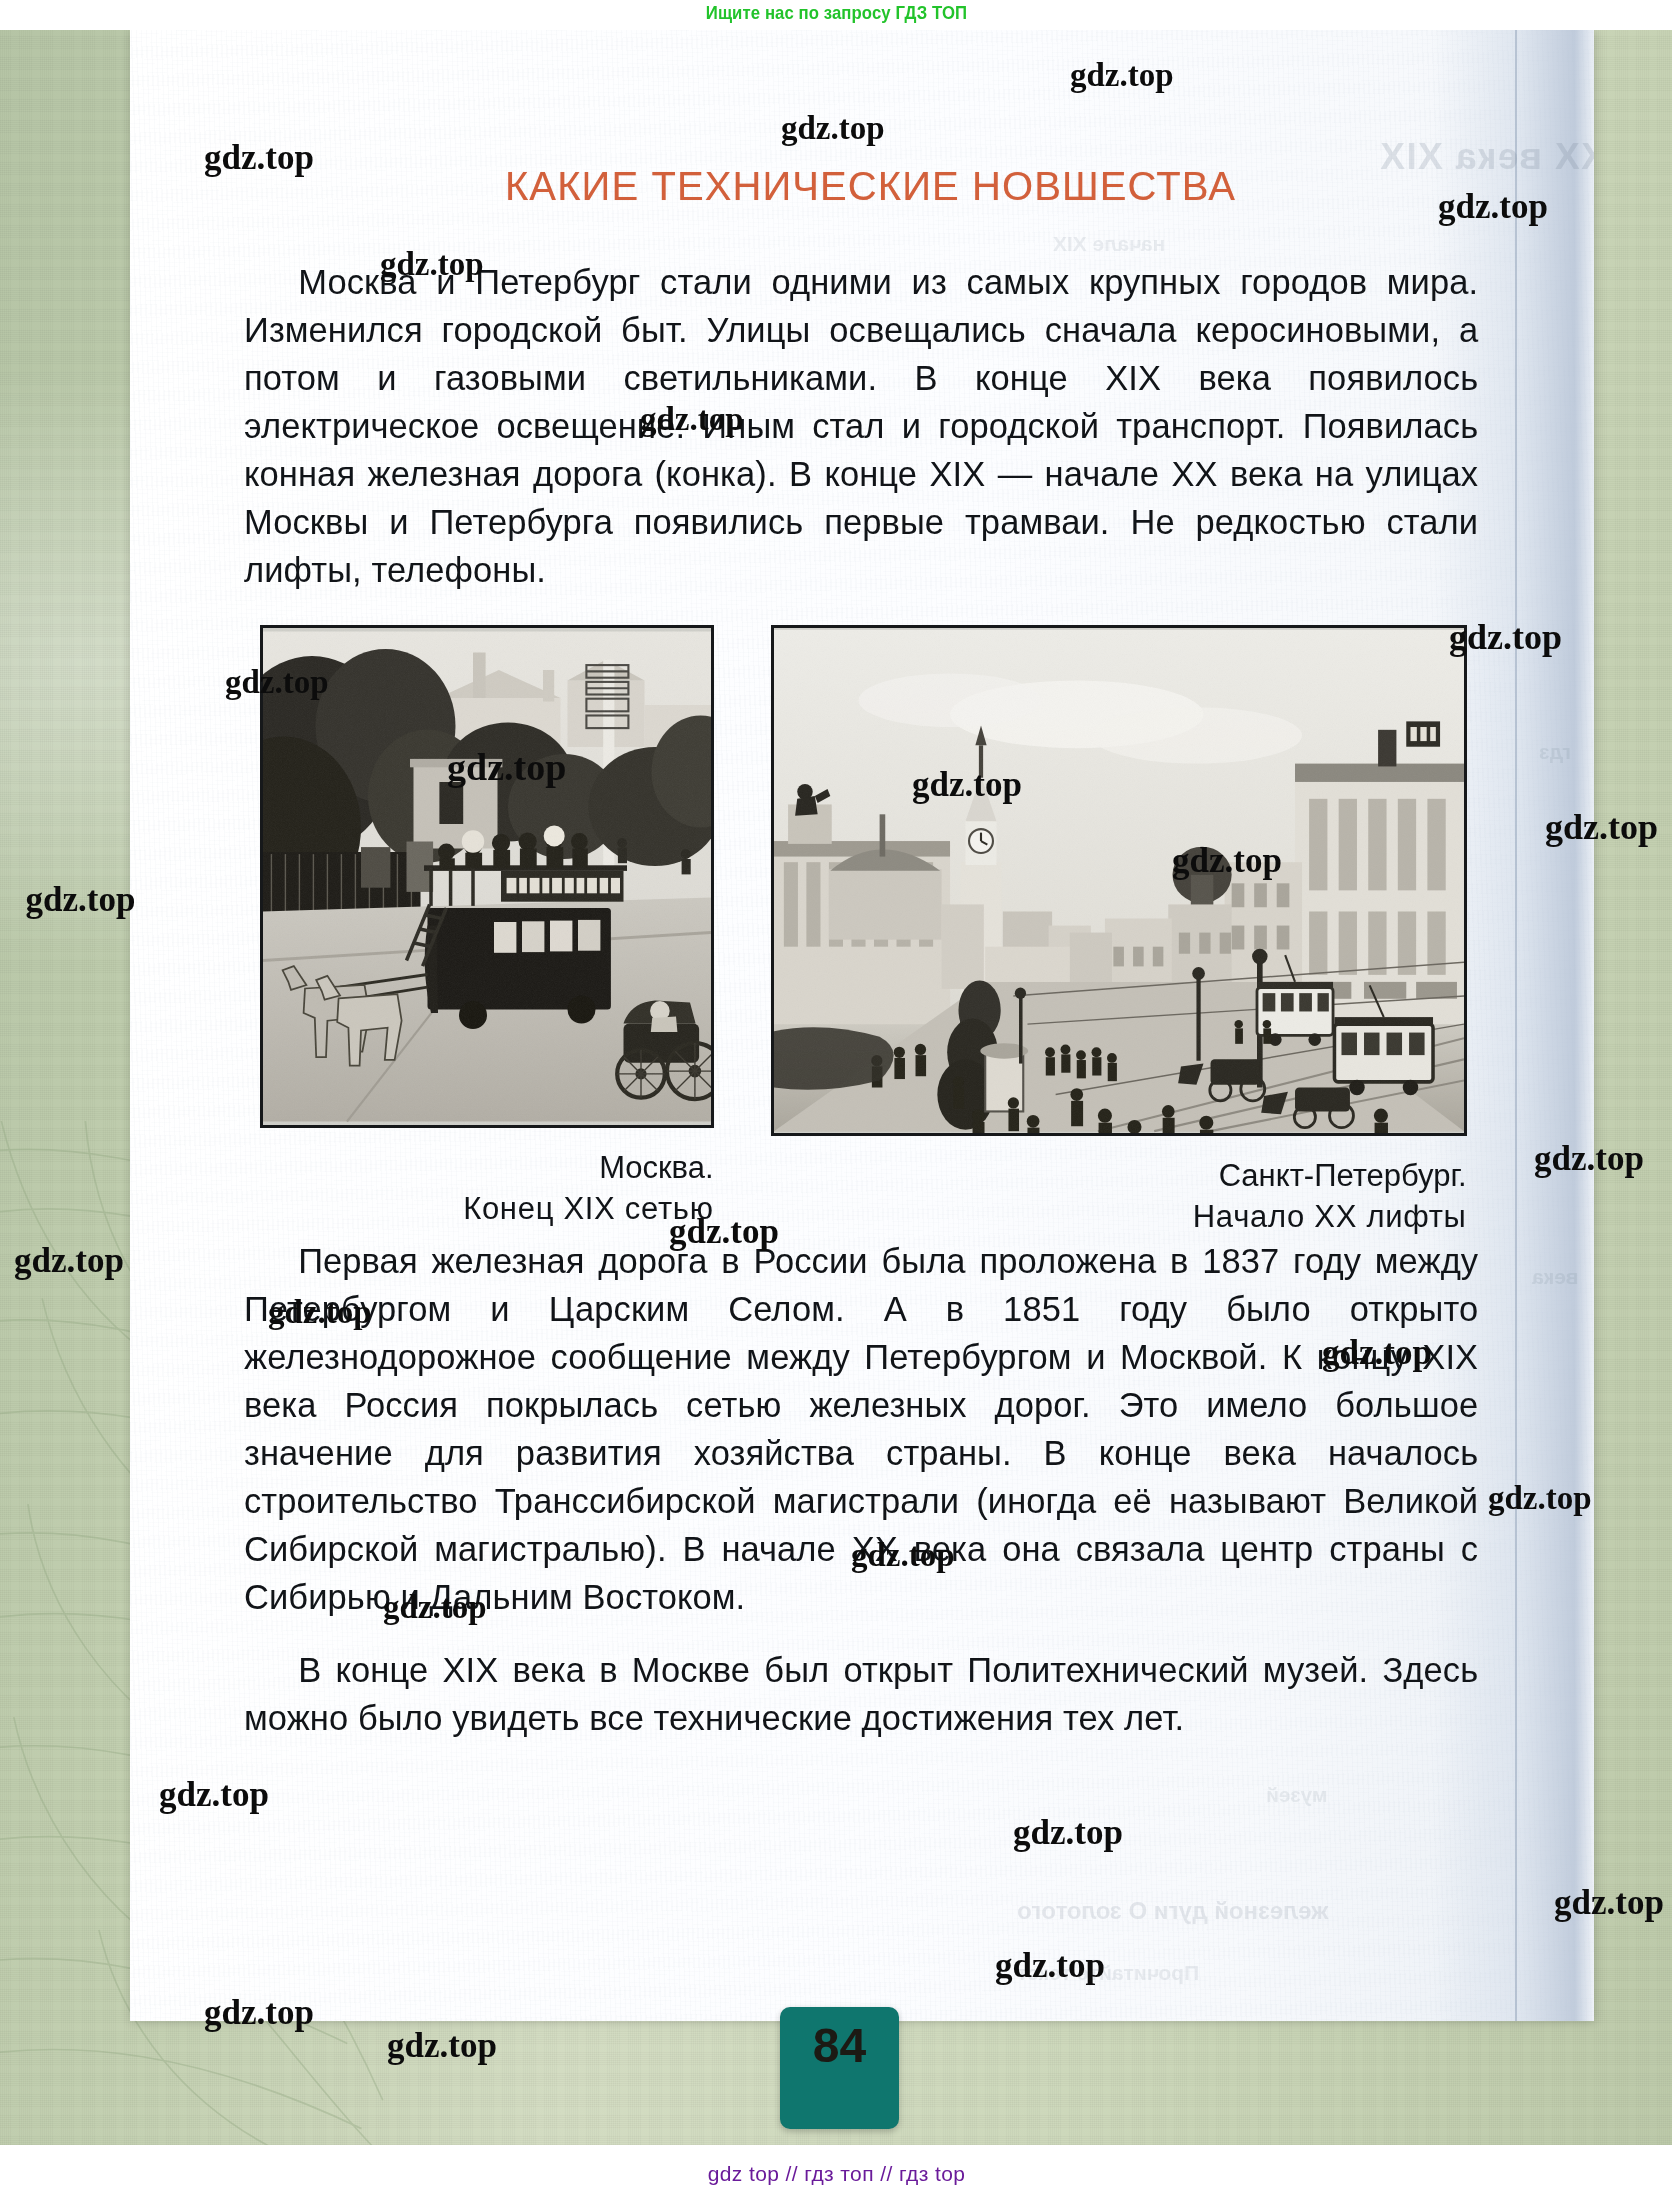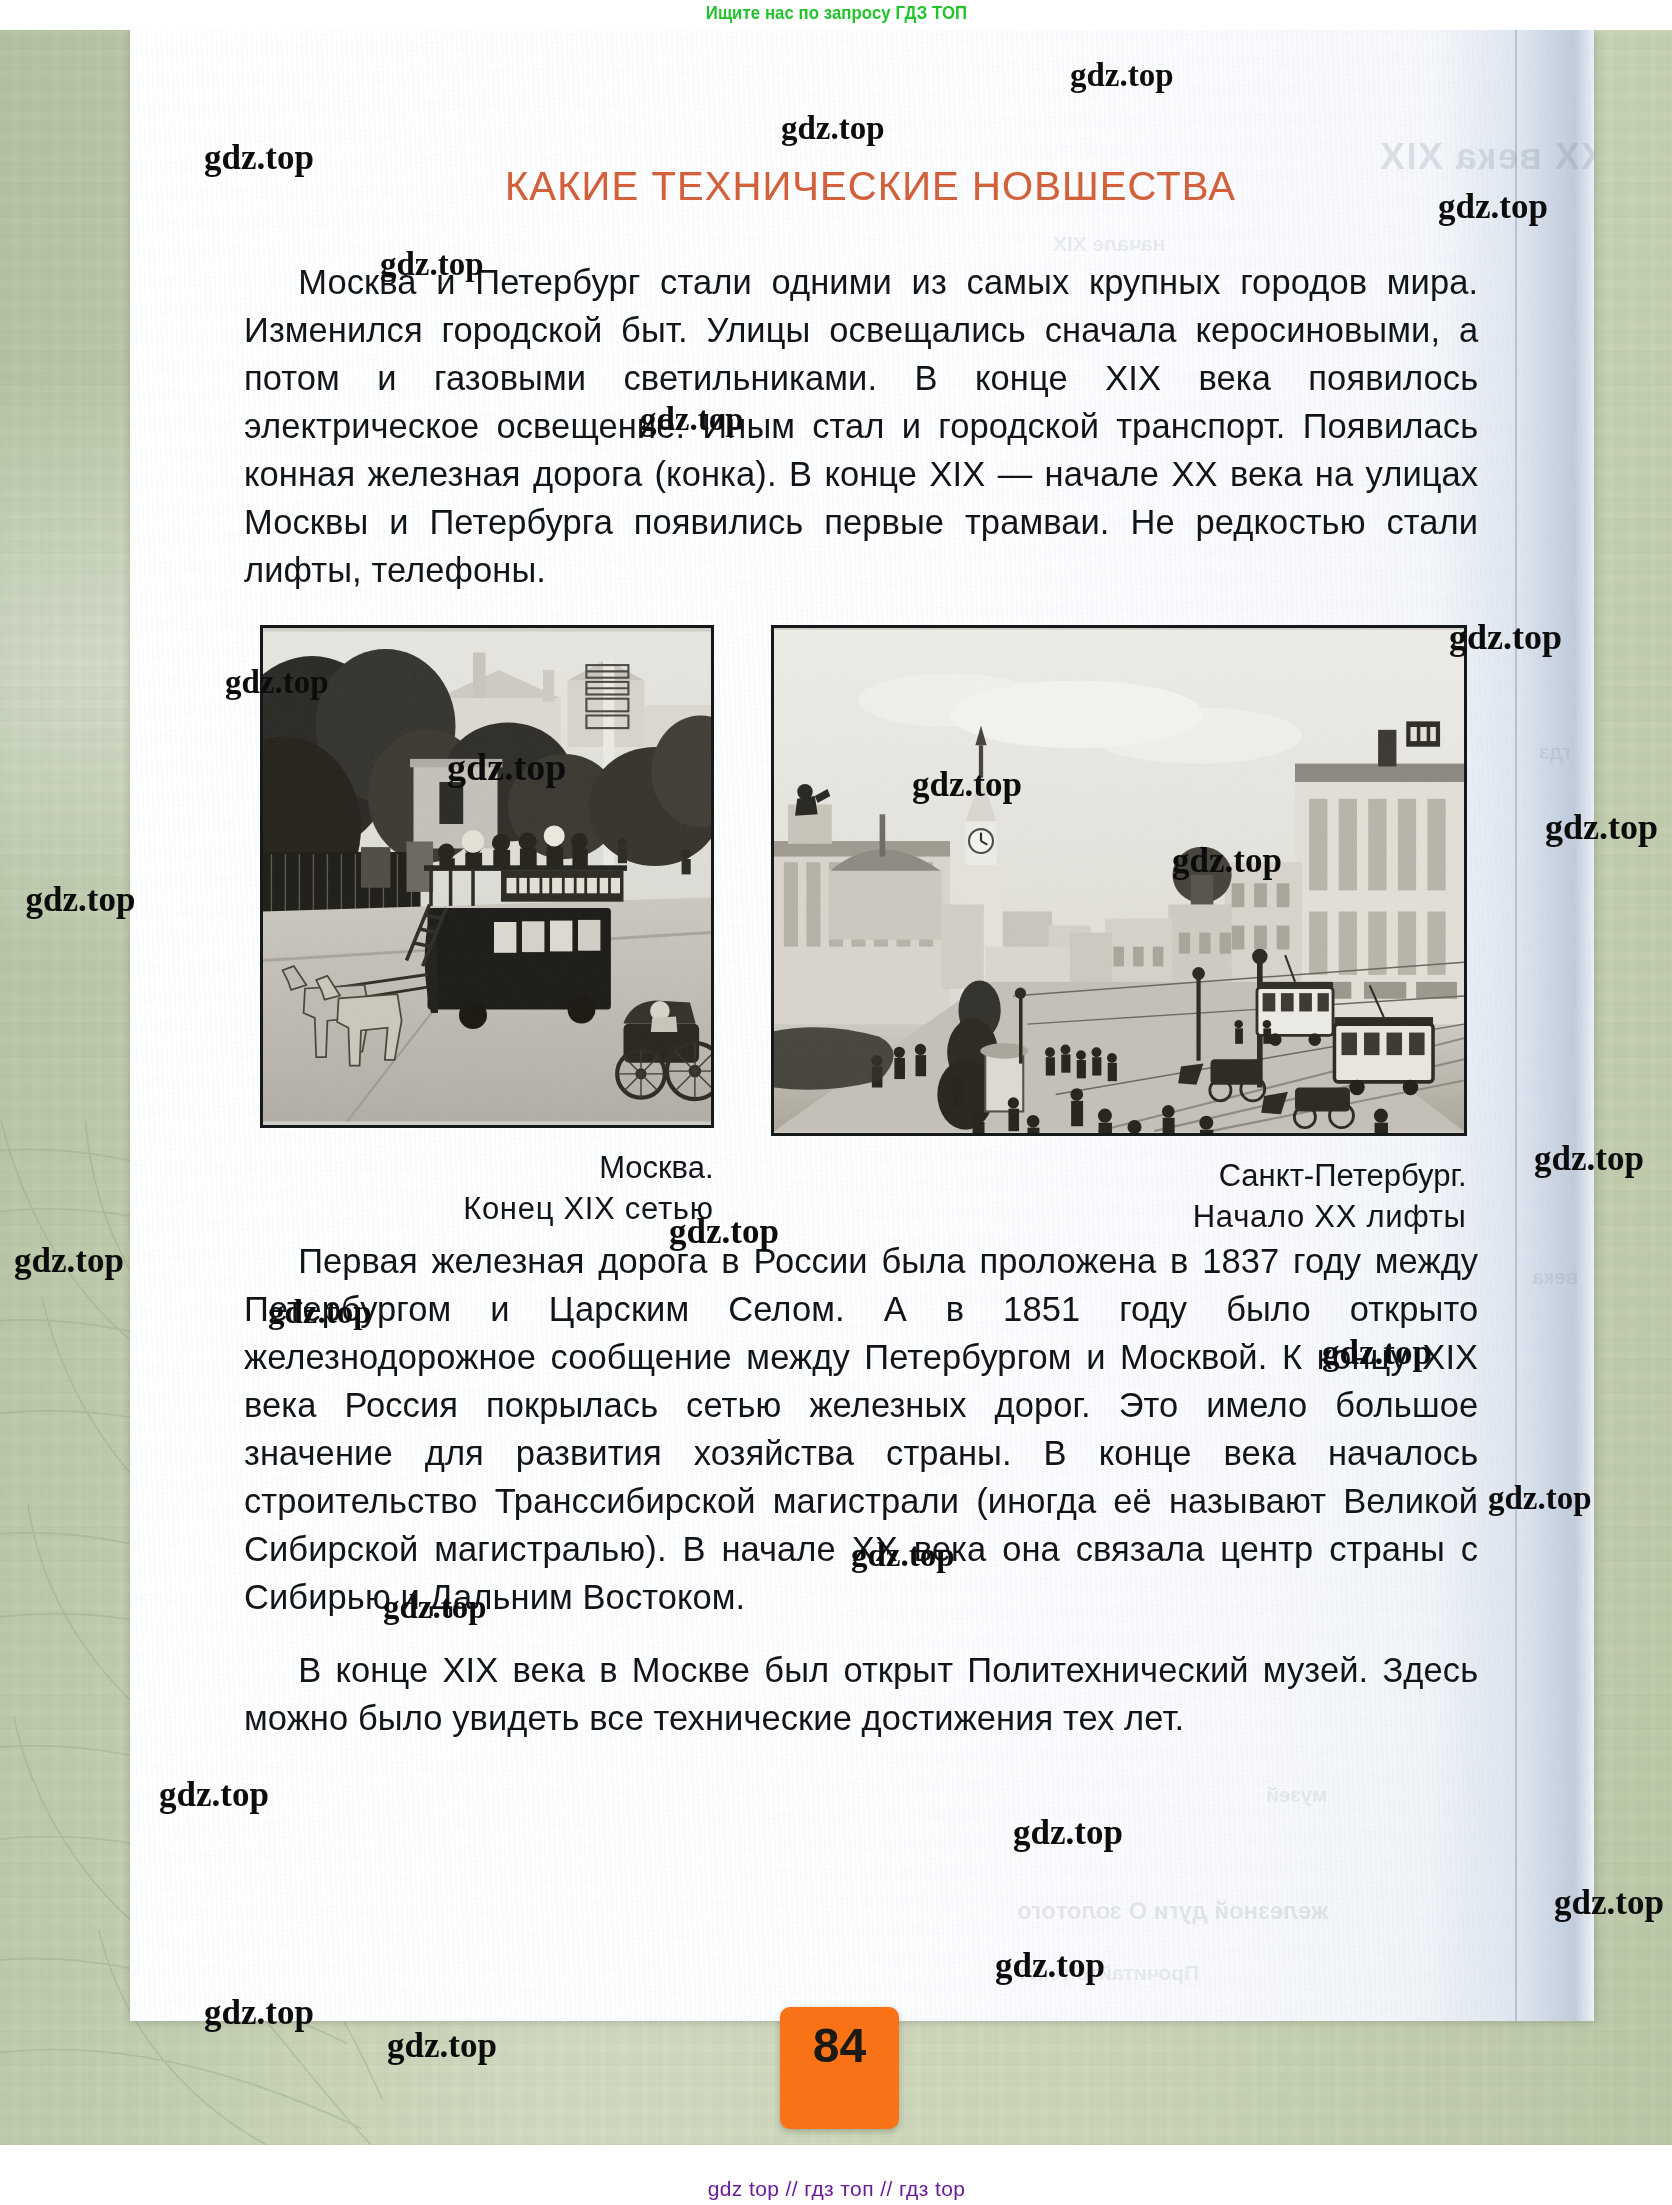--- a/index.html
+++ b/index.html
@@ -194,21 +194,21 @@
     line-height: 41px;
     font-family: "Liberation Sans", sans-serif;
   }
   .caption .c2 { display: block; letter-spacing: 0.7px; }
 
   
   .page-tab {
     position: absolute;
     left: 780px; top: 2007px;
     width: 119px; height: 122px;
-    background: #f97316;
+    background: #0f766e;
     border-radius: 10px;
     z-index: 40;
     box-shadow: 0 2.1px 6.4px rgba(0,0,0,.22);
   }
   .page-tab .num {
     position: absolute;
     left: 0; right: 0; top: 11.4px;
     text-align: center;
     font-size: 48px;
     font-weight: 800;
@@ -220,21 +220,21 @@
   .footer-bar {
     position: absolute;
     left: 0; bottom: 0;
     width: 1673px;
     height: 60px;
     background: #ffffff;
     z-index: 60;
   }
   .footer-text {
     position: absolute;
-    left: 0; top: 32px;
+    left: 0; top: 17px;
     width: 1673px;
     text-align: center;
     color: #6a1b9a;
     font-size: 21px;
     font-family: "Liberation Sans", sans-serif;
     letter-spacing: 0.4px;
   }
 
   
   .wm {

